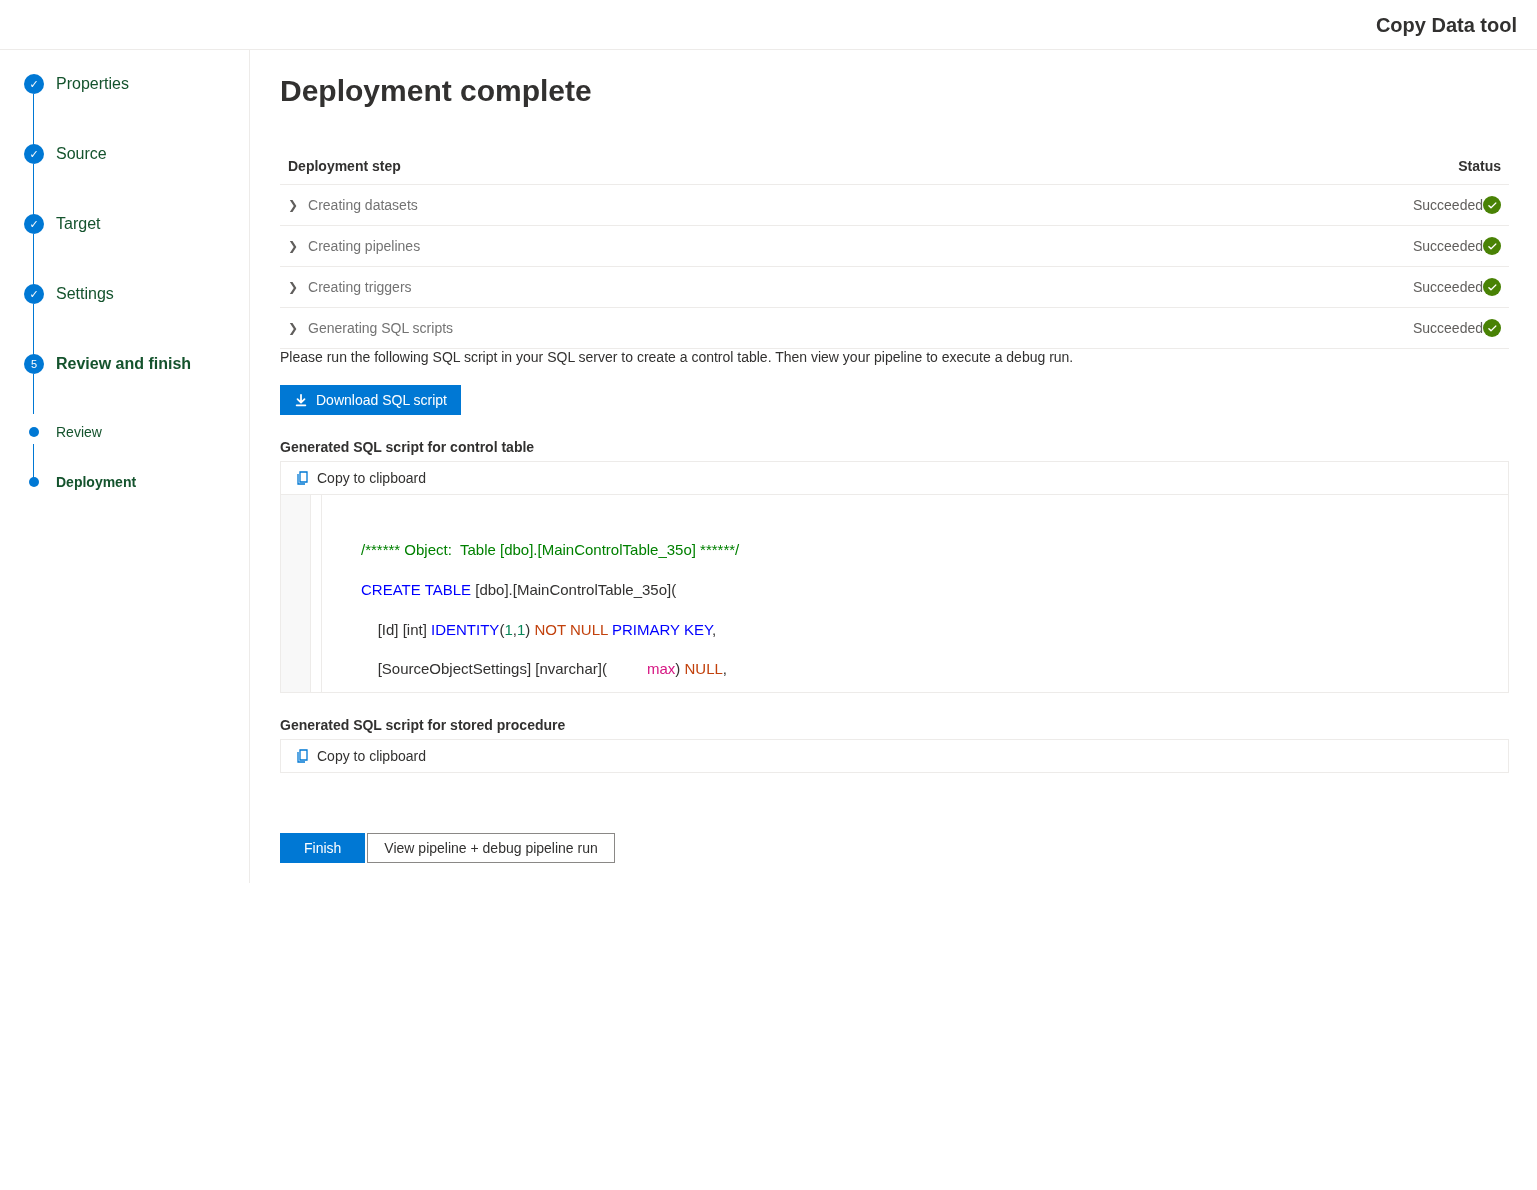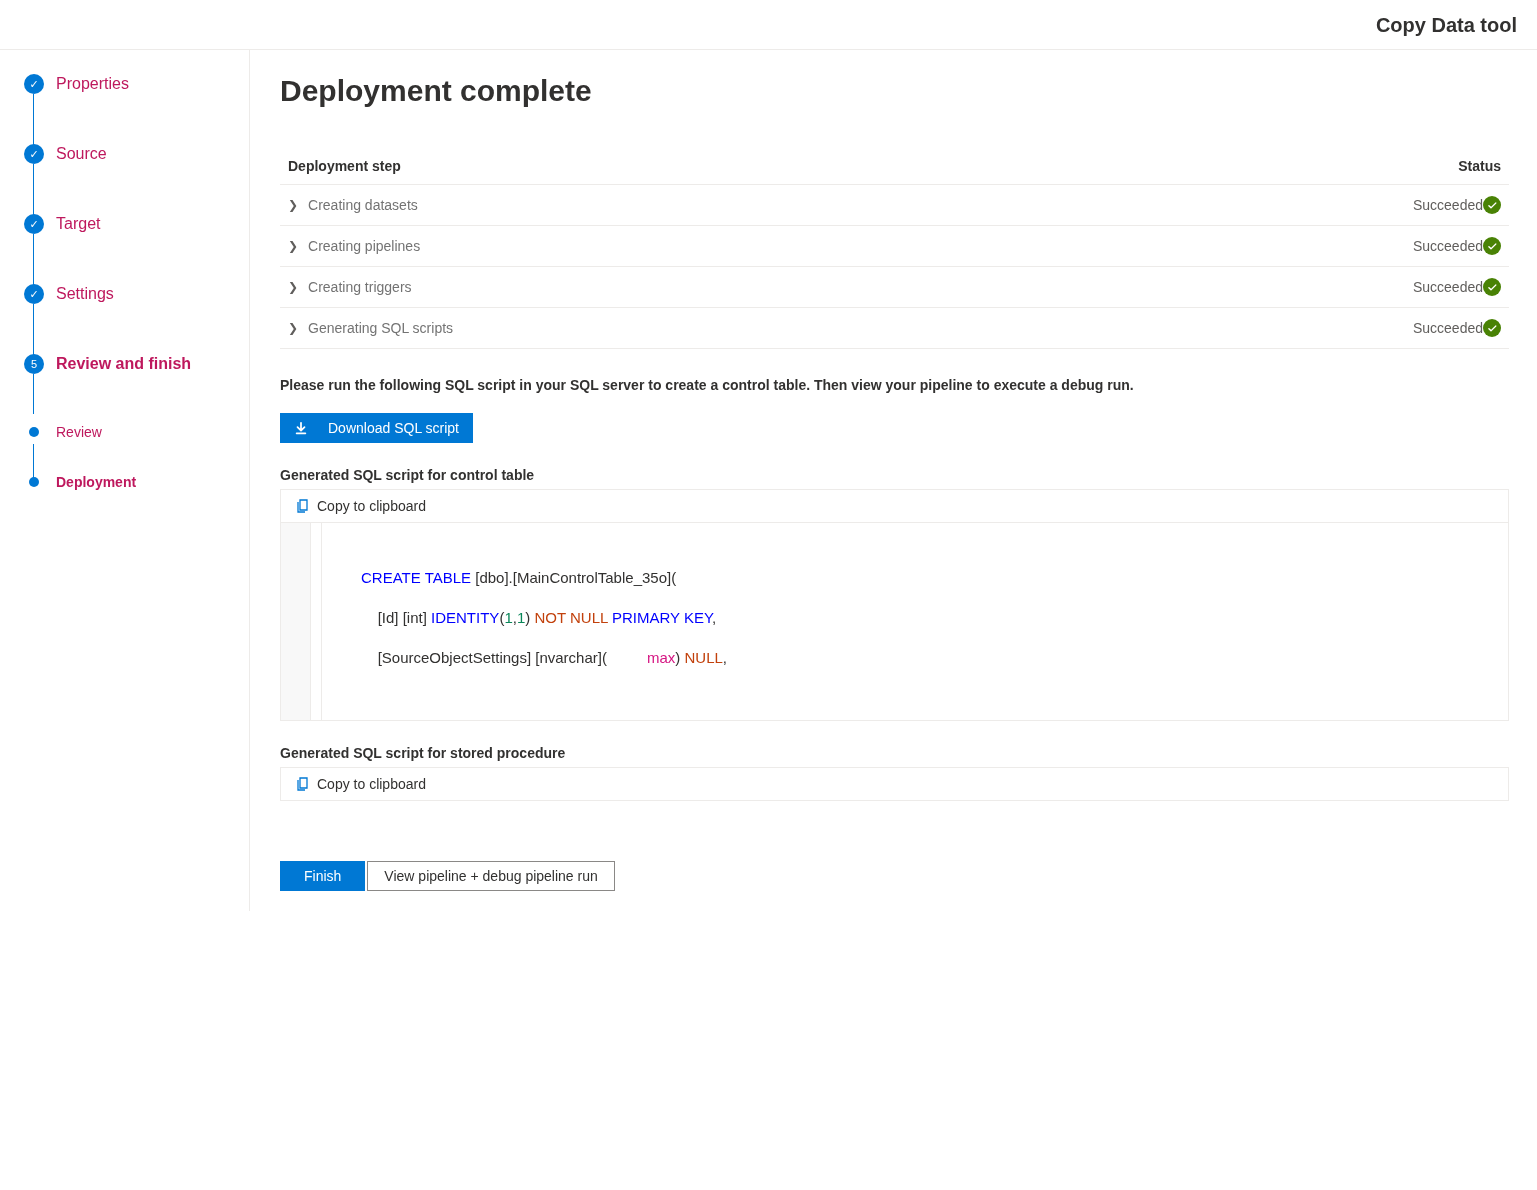--- a/index.html
+++ b/index.html
@@ -72,21 +72,21 @@
       margin-right: 12px;
     }
     .step-circle.small {
       width: 10px;
       height: 10px;
       margin-left: 5px;
       margin-right: 17px;
     }
     .step-label {
       font-size: 16px;
-      color: #be185d;
+      color: #14532d;
     }
     .step-label.sub {
       font-size: 14px;
     }
     .step-label.bold {
       font-weight: 700;
     }
     .content {
       flex: 1;
       padding: 24px 28px 20px 30px;
@@ -144,27 +144,26 @@
       display: flex;
       align-items: center;
       justify-content: center;
     }
     .success-icon svg {
       width: 11px;
       height: 11px;
       fill: #fff;
     }
     .instruction {
-      margin-top: 28px;
-      font-weight: 700;
+      font-weight: 400;
     }
     .download-btn {
       display: inline-flex;
       align-items: center;
-      gap: 20px;
+      gap: 8px;
       background: #0078d4;
       color: #fff;
       border: none;
       padding: 7px 14px;
       font-size: 14px;
       cursor: pointer;
       margin-top: 20px;
     }
     .download-btn svg {
       width: 14px;
@@ -375,20 +374,21 @@
     <p class="section-label">Generated SQL script for control table</p>
     <div class="code-block">
       <div class="copy-bar">
         <svg class="copy-icon" viewBox="0 0 16 16">
             <path fill="none" stroke="#0078d4" stroke-width="1.3" d="M5 2h7v10H5z M3 4v10h7"></path>
           </svg>
         <span class="copy-text">Copy to clipboard</span>
       </div>
       <div class="code-content">
         <div class="gutter"></div>
+<div class="code-line"><span class="c-comment">/****** Object:  Table [dbo].[MainControlTable_35o] ******/</span></div>
 <div class="code-line"><span class="c-keyword">CREATE TABLE</span><span> [dbo].[MainControlTable_35o](</span></div>
 <div class="code-line"><span>    [Id] [int] </span><span class="c-keyword">IDENTITY</span><span>(</span><span class="c-num">1</span><span>,</span><span class="c-num">1</span><span>) </span><span class="c-null">NOT NULL</span><span> </span><span class="c-keyword">PRIMARY KEY</span><span>,</span></div>
 <div class="code-line"><span>    [SourceObjectSettings] [nvarchar](</span><span class="c-max">max</span><span>) </span><span class="c-null">NULL</span><span>,</span></div>
 
 
 
 
       </div>
     </div>
 

